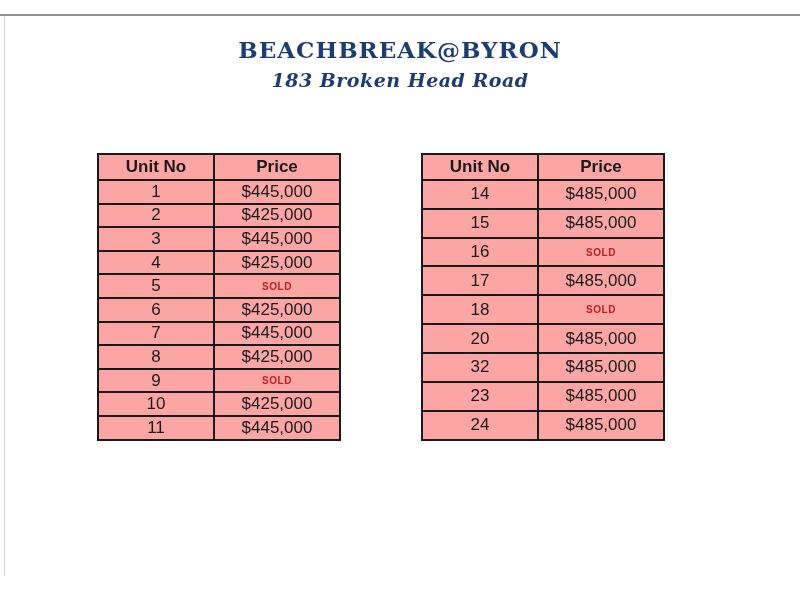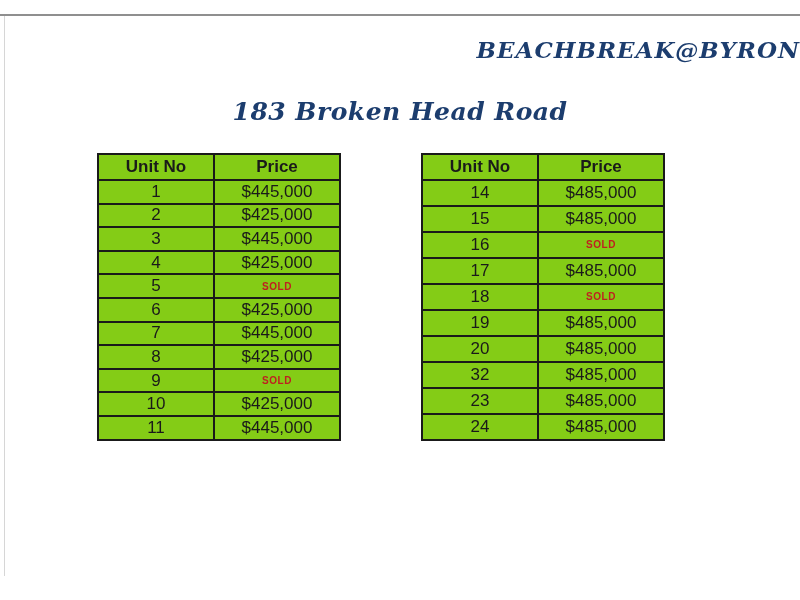--- a/index.html
+++ b/index.html
@@ -26,51 +26,49 @@
   .left-edge {
     position: absolute;
     top: 16px; left: 4px;
     width: 1px; height: 560px;
     background: #d6d6d6;
   }
   .title {
     position: absolute;
     top: 36px; left: 0;
     width: 100%;
-    text-align: right;
+    text-align: center;
     font-family: "DejaVu Serif", serif;
-    font-style: italic;
     font-weight: bold;
     font-size: 23px;
     letter-spacing: 1px;
     color: var(--navy);
   }
   .subtitle {
     position: absolute;
     top: 69px; left: 0;
     width: 100%;
     text-align: center;
     font-family: "DejaVu Serif", serif;
     font-style: italic;
     font-weight: bold;
-    font-size: 25px;
+    font-size: 19px;
     letter-spacing: 0.5px;
     color: var(--navy);
-    margin-top: 28px;
   }
   .tables-wrap {
     position: absolute;
     top: 153px;
     left: 97px;
     display: flex;
     gap: 80px;
   }
   table.price-table {
     border-collapse: collapse;
-    background: #84cc16;
+    background: #fca5a5;
   }
   .price-table th,
   .price-table td {
     border: 2px solid var(--border);
     text-align: center;
     vertical-align: middle;
     padding: 0;
     color: #1a1a1a;
   }
   .price-table th {
@@ -178,24 +176,20 @@
         </tr>
         <tr>
           <td class="col-unit">17</td>
           <td class="col-price">$485,000</td>
         </tr>
         <tr>
           <td class="col-unit">18</td>
           <td class="col-price sold">SOLD</td>
         </tr>
         <tr>
-          <td class="col-unit">19</td>
-          <td class="col-price">$485,000</td>
-        </tr>
-        <tr>
           <td class="col-unit">20</td>
           <td class="col-price">$485,000</td>
         </tr>
         <tr>
           <td class="col-unit">32</td>
           <td class="col-price">$485,000</td>
         </tr>
         <tr>
           <td class="col-unit">23</td>
           <td class="col-price">$485,000</td>

